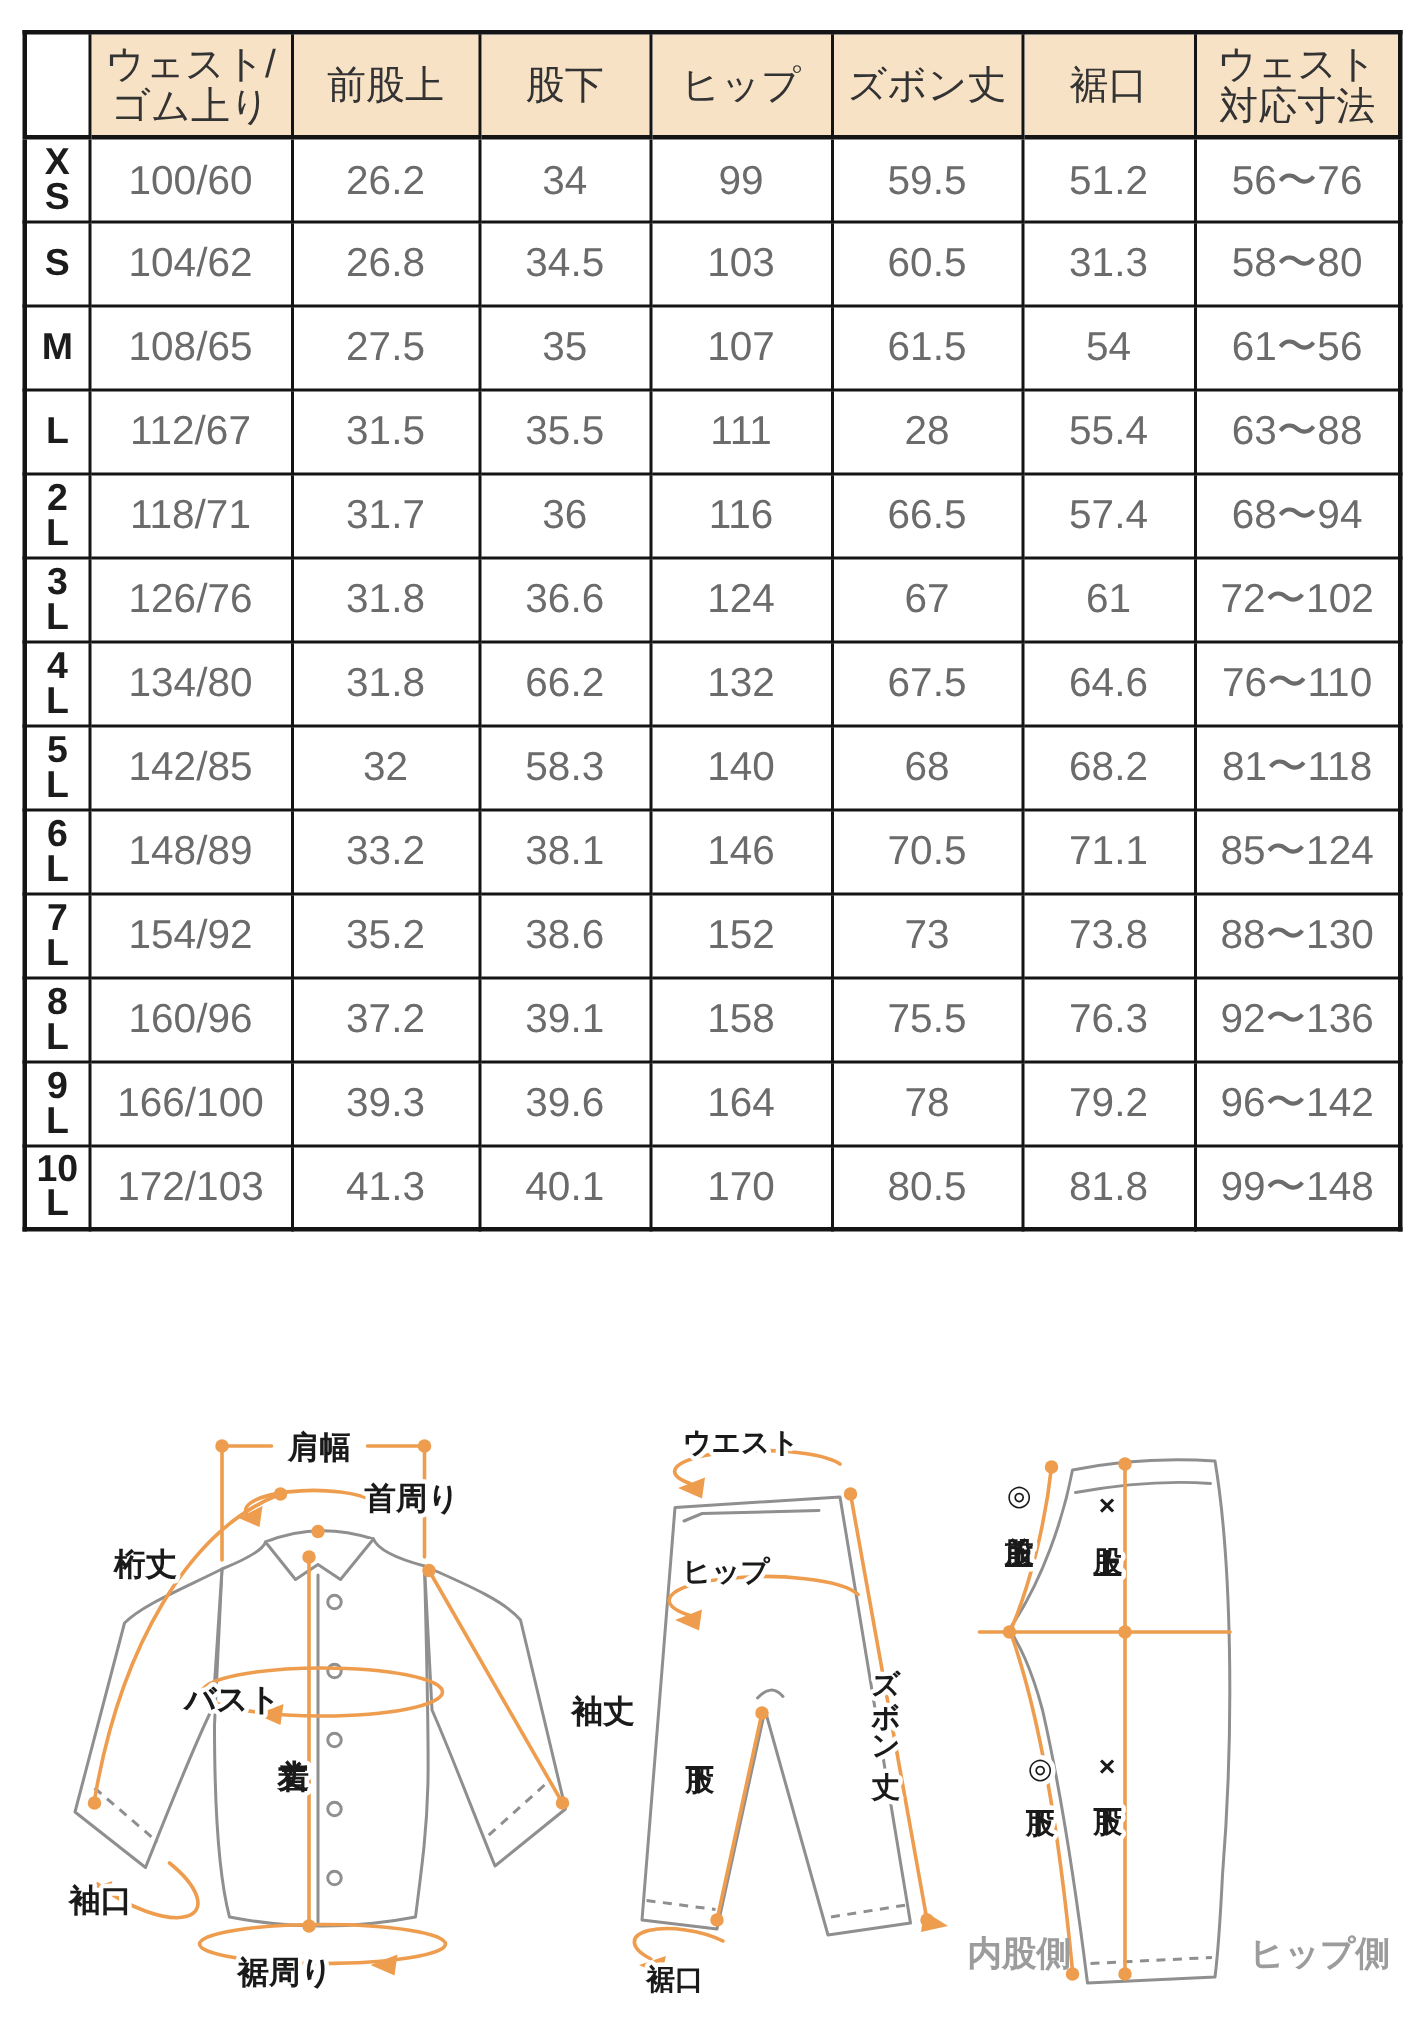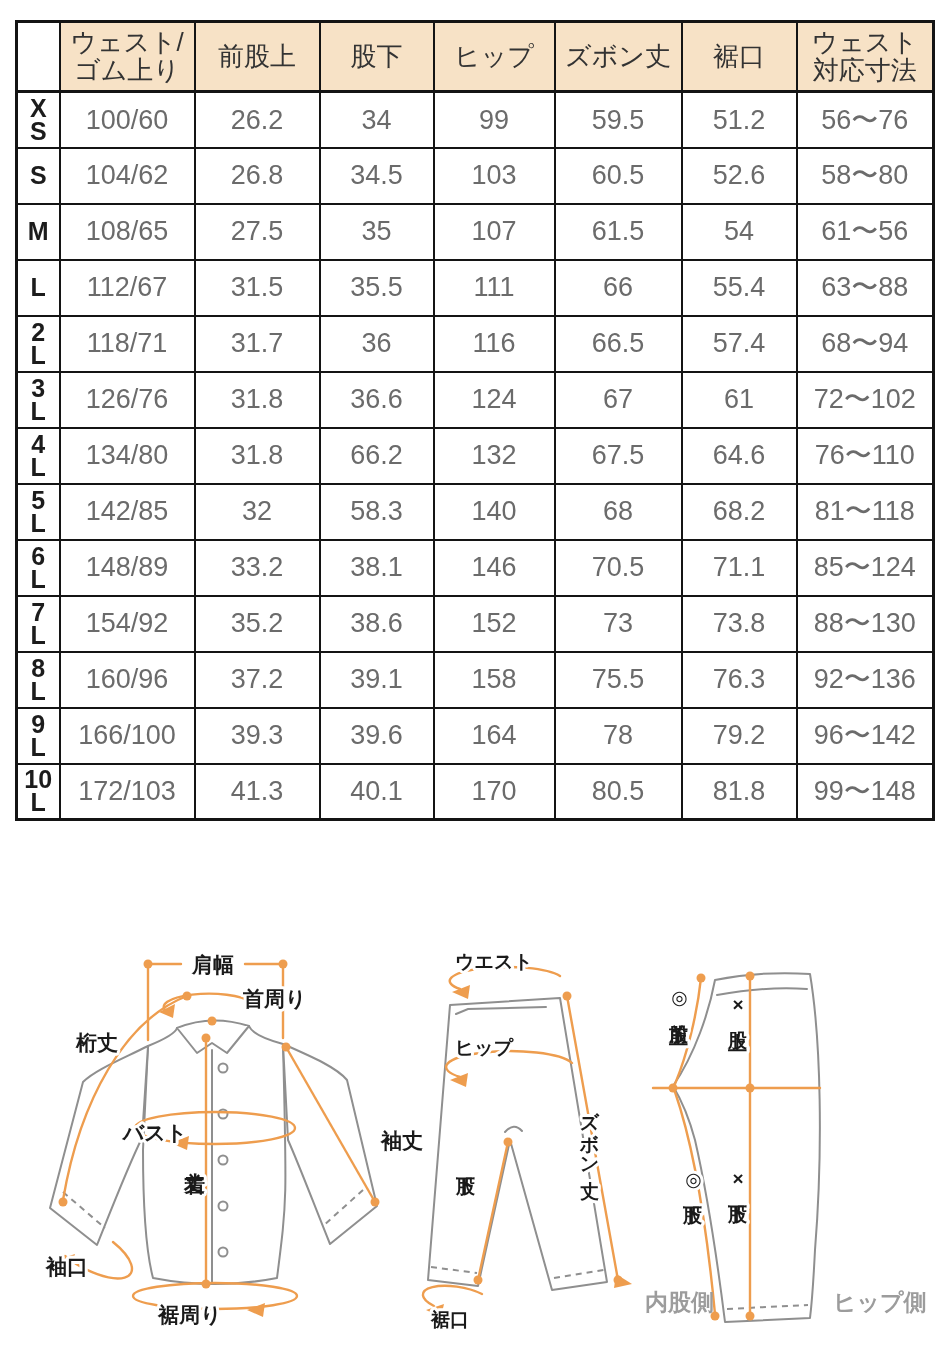--- a/index.html
+++ b/index.html
@@ -94,40 +94,40 @@
           <td>51.2</td>
           <td>56〜76</td>
         </tr>
         <tr>
           <th class="size">S</th>
           <td>104/62</td>
           <td>26.8</td>
           <td>34.5</td>
           <td>103</td>
           <td>60.5</td>
-          <td>52.6</td>
+          <td>31.3</td>
           <td>58〜80</td>
         </tr>
         <tr>
           <th class="size">M</th>
           <td>108/65</td>
           <td>27.5</td>
           <td>35</td>
           <td>107</td>
           <td>61.5</td>
           <td>54</td>
           <td>61〜56</td>
         </tr>
         <tr>
           <th class="size">L</th>
           <td>112/67</td>
           <td>31.5</td>
           <td>35.5</td>
           <td>111</td>
-          <td>66</td>
+          <td>28</td>
           <td>55.4</td>
           <td>63〜88</td>
         </tr>
         <tr>
           <th class="size">2
 L</th>
           <td>118/71</td>
           <td>31.7</td>
           <td>36</td>
           <td>116</td>

